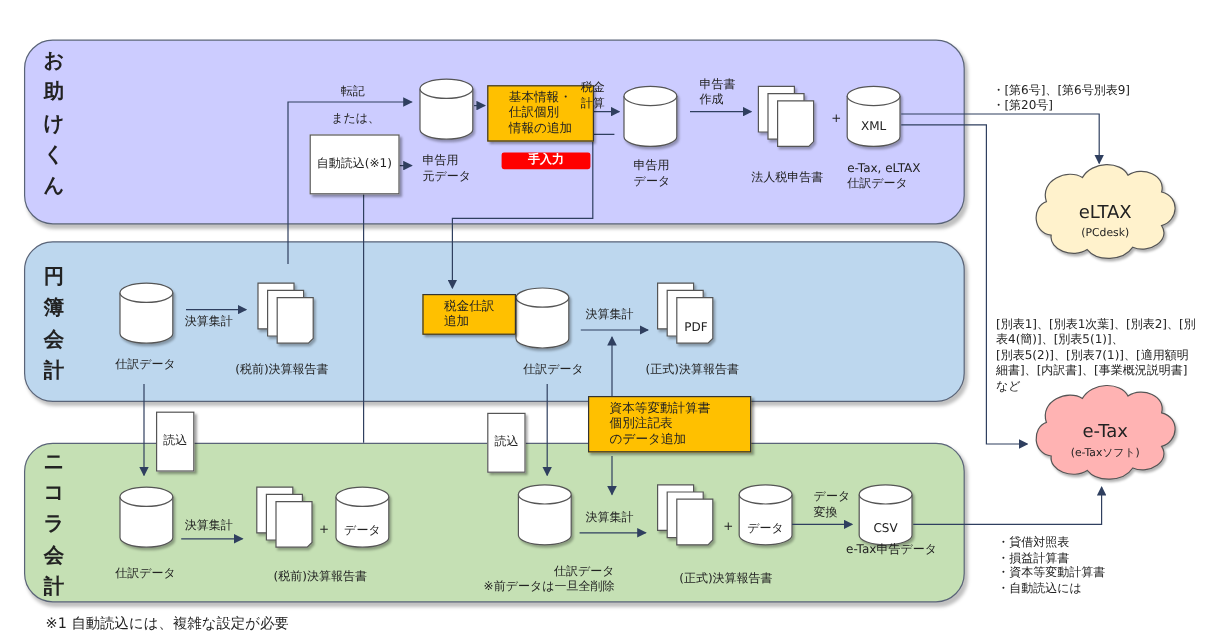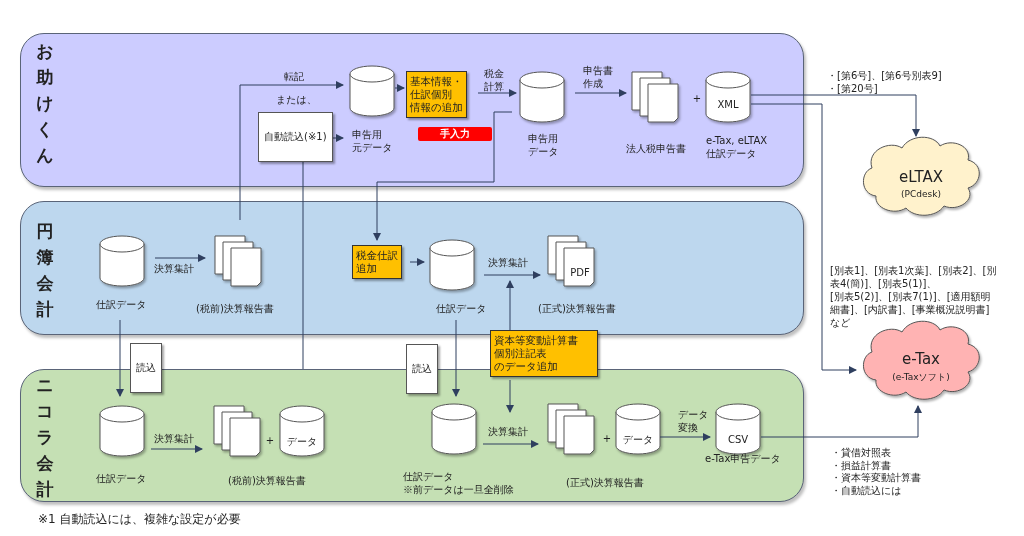--- a/index.html
+++ b/index.html
@@ -6,24 +6,24 @@
   body { width:1024px; height:536px; position:relative; overflow:hidden;
          font-family:"DejaVu Sans", sans-serif; color:#222; }
   .lane { position:absolute; border:1.5px solid #5a6478; border-radius:24px;
           box-shadow:2px 3px 3px rgba(0,0,0,0.25); }
   #lane1 { left:20px; top:33px; width:782px; height:152px; background:#ccccff; }
   #lane2 { left:20px; top:201px; width:782px; height:132px; background:#bdd7ee; }
   #lane3 { left:20px; top:369px; width:782px; height:131px; background:#c5e0b4; }
   .lane-title { position:absolute; left:14px; width:20px; font-weight:bold;
                 font-size:17px; line-height:26px; color:#222; text-align:center; }
   .lbl { position:absolute; font-size:10px; line-height:13px; color:#222; white-space:nowrap; }
-  .lbl.c { text-align:left;font-family:Liberation Serif, serif; }
+  .lbl.c { text-align:right; }
   .box-y { position:absolute; background:#ffc000; border:1px solid #333;
            box-shadow:2px 2px 2px rgba(0,0,0,0.35); font-size:10.5px;
-           line-height:13px; padding:3px 3px; color:#222; }
+           line-height:13px; padding:3px 17px; color:#222; }
   .box-w { position:absolute; background:#fff; border:1px solid #555;
            box-shadow:2px 2px 2px rgba(0,0,0,0.35); font-size:10px;
            line-height:14px; padding:17px 5px; color:#222; white-space:nowrap; }
   .red-badge { position:absolute; background:#ff0000; color:#fff; font-size:10px;
                font-weight:bold; line-height:14px; padding:0 22px; border-radius:2px; }
   svg.overlay { position:absolute; left:0; top:0; }
   .cyl-text { font-size:10px; fill:#222; font-family:"DejaVu Sans", sans-serif; }
   .cloud-title { font-family:"DejaVu Sans", sans-serif; fill:#222; }
   .note { position:absolute; font-size:10px; line-height:12.5px; color:#222; }
 </style>

